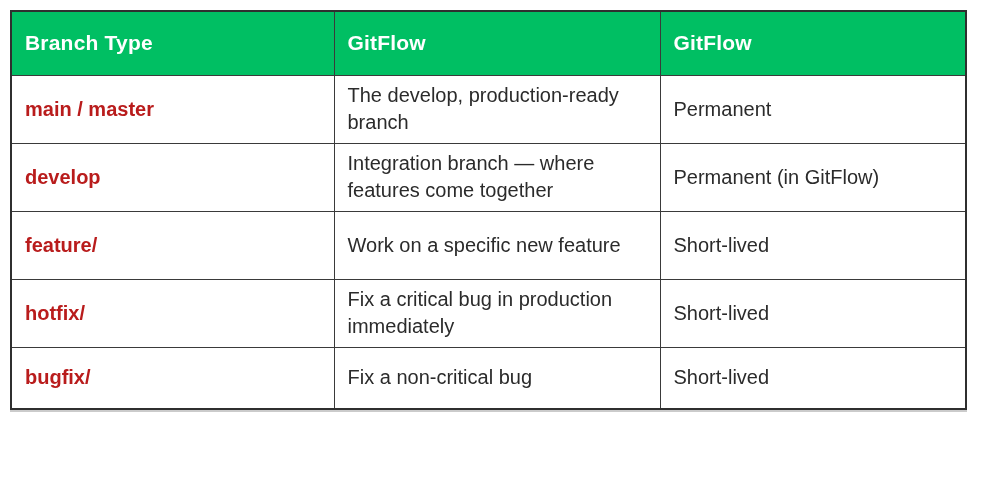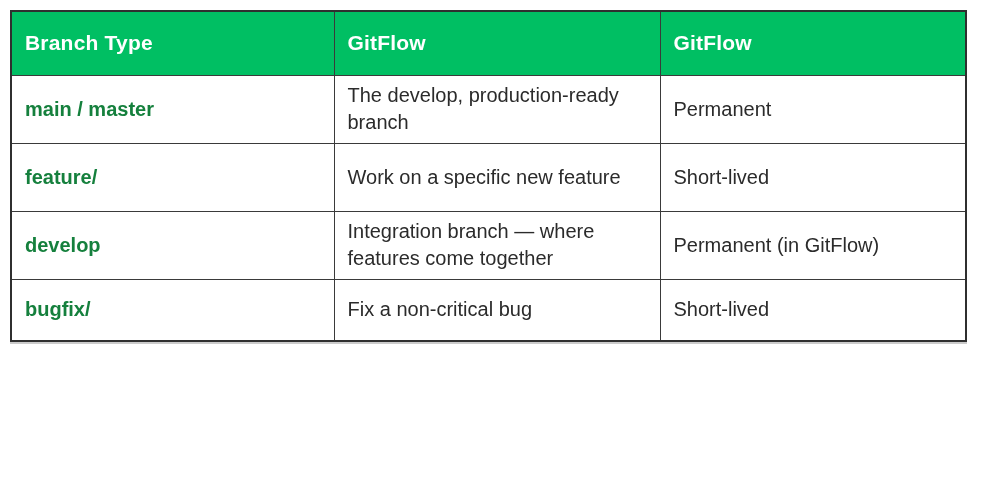--- a/index.html
+++ b/index.html
@@ -38,21 +38,21 @@
     color: var(--header-text, #ffffff);
     font-size: 21px;
     font-weight: 700;
     letter-spacing: 0.2px;
   }
   tbody tr { height: 68px; }
   tbody tr:last-child { height: 62px; padding-left: 42px; }
   td.cell-branch {
     font-size: 20px;
     font-weight: 700;
-    color: #15803d;
+    color: #b91c1c;
   }
   td.cell-purpose, td.cell-lifespan {
     font-size: 20px;
     font-weight: 400;
     color: var(--body-text, #2b2b2b);
     line-height: 27px;
     white-space: pre-line;
   }
 </style>
 </head>
@@ -73,29 +73,35 @@
       </tr>
     </thead>
     <tbody>
         <tr>
     <td class="cell-branch">main / master</td>
     <td class="cell-purpose">The develop, production-ready
 branch</td>
     <td class="cell-lifespan">Permanent</td>
   </tr>
         <tr>
+    <td class="cell-branch">develop</td>
+    <td class="cell-purpose">Integration branch — where
+features come together</td>
+    <td class="cell-lifespan">Permanent (in GitFlow)</td>
+  </tr>
+        <tr>
     <td class="cell-branch">feature/</td>
     <td class="cell-purpose">Work on a specific new feature</td>
     <td class="cell-lifespan">Short-lived</td>
   </tr>
         <tr>
-    <td class="cell-branch">develop</td>
-    <td class="cell-purpose">Integration branch — where
-features come together</td>
-    <td class="cell-lifespan">Permanent (in GitFlow)</td>
+    <td class="cell-branch">hotfix/</td>
+    <td class="cell-purpose">Fix a critical bug in production
+immediately</td>
+    <td class="cell-lifespan">Short-lived</td>
   </tr>
         <tr>
     <td class="cell-branch">bugfix/</td>
     <td class="cell-purpose">Fix a non-critical bug</td>
     <td class="cell-lifespan">Short-lived</td>
   </tr>
       </tbody>
   </table>
 </div>
 

